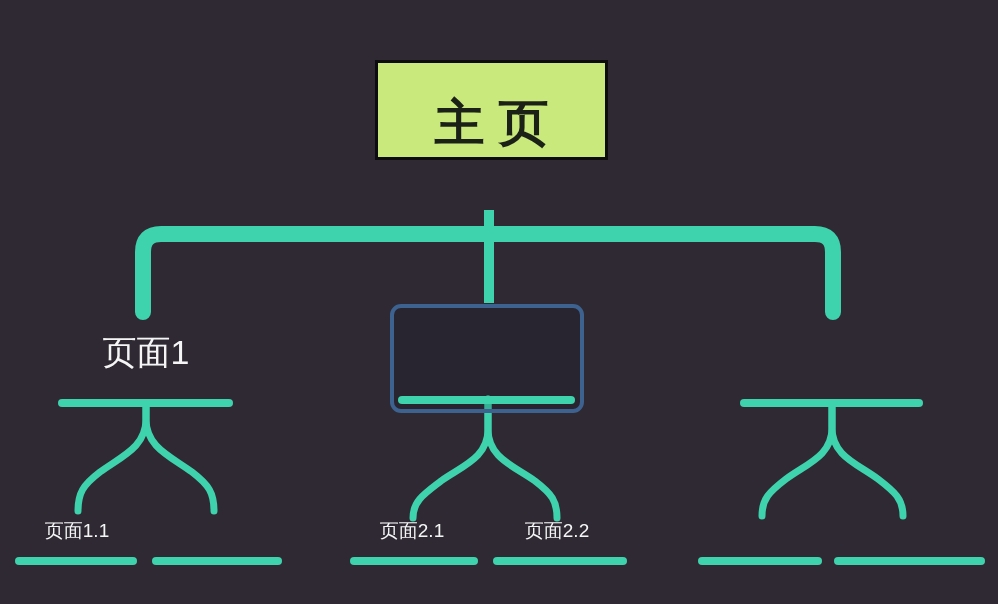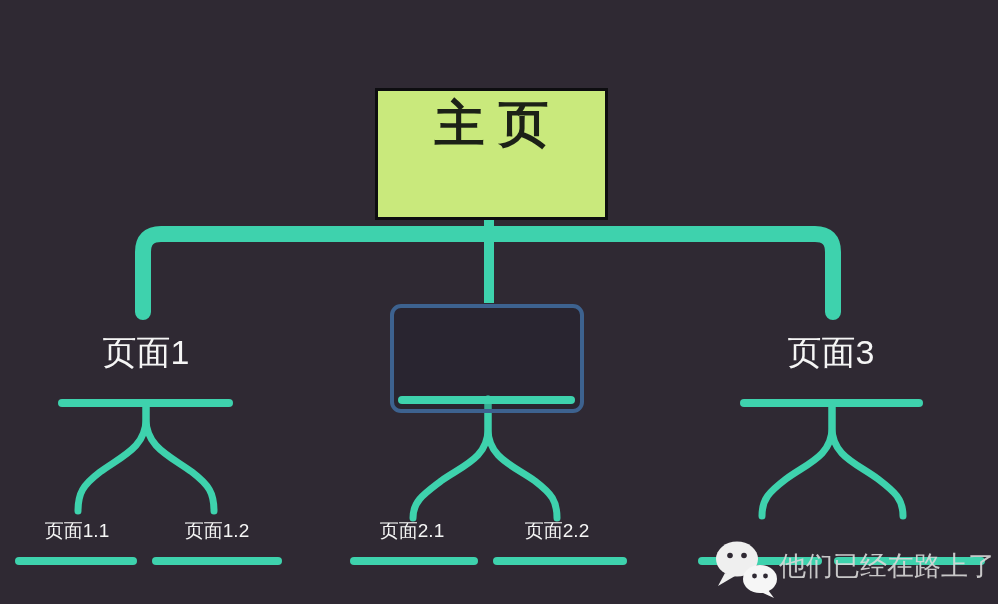--- a/index.html
+++ b/index.html
@@ -34,25 +34,25 @@
   .lvl2{font-size:19px;line-height:30px;top:516px;}
 
   .underline{
     position:absolute;
     height:8px;border-radius:4px;
     background:var(--connector-teal);
   }
 
   #root-box{
     position:absolute;
-    left:375px;top:88px;width:233px;height:132px;
+    left:375px;top:60px;width:233px;height:100px;
     box-sizing:border-box;
     background:var(--root-box-fill);
     border:3px solid #0d0d10;
-    display:flex;align-items:flex-start;justify-content:center;
+    display:flex;align-items:flex-end;justify-content:center;
   }
   #root-box .root-label{
     font-size:50px;font-weight:bold;
     letter-spacing:14px;text-indent:14px;
     color:var(--root-text);
   }
 
   #page2-box{
     position:absolute;
     left:390px;top:304px;width:194px;height:109px;
@@ -90,45 +90,30 @@
     <path stroke-width="7" stroke-linecap="round" d="M832 403 L832 428 C832 456 858 464 878 479 C895 492 903 499 903 516"></path>
   </svg>
 
   <div id="root-box">
     <span class="root-label">主页</span>
   </div>
 
   <div id="page2-box"></div>
 
   <div class="node-label lvl1" style="left:146px;">页面1</div>
-  <div class="node-label lvl1" style="left:831px;">页面3</div>
 
   <div class="underline" style="left:58px;top:399px;width:175px;"></div>
   <div class="underline" style="left:398px;top:396px;width:177px;"></div>
   <div class="underline" style="left:740px;top:399px;width:183px;"></div>
 
   <div class="node-label lvl2" style="left:77px;">页面1.1</div>
-  <div class="node-label lvl2" style="left:217px;">页面1.2</div>
   <div class="node-label lvl2" style="left:412px;">页面2.1</div>
   <div class="node-label lvl2" style="left:557px;">页面2.2</div>
 
   <div class="underline" style="left:15px;top:557px;width:122px;"></div>
   <div class="underline" style="left:152px;top:557px;width:130px;"></div>
   <div class="underline" style="left:350px;top:557px;width:128px;"></div>
   <div class="underline" style="left:493px;top:557px;width:134px;"></div>
   <div class="underline" style="left:698px;top:557px;width:124px;"></div>
   <div class="underline" style="left:834px;top:557px;width:151px;"></div>
 
-  <div id="watermark">
-    <svg id="wechat-icon" width="72" height="62" viewBox="0 0 72 62">
-      <ellipse cx="29" cy="22" rx="21" ry="17.5" fill="#efefef"></ellipse>
-      <path d="M17 36 L10 49 L27 39 Z" fill="#efefef"></path>
-      <circle cx="22" cy="18.5" r="2.8" fill="#2f2933"></circle>
-      <circle cx="36" cy="18.5" r="2.8" fill="#2f2933"></circle>
-      <ellipse cx="52" cy="42" rx="17" ry="14" fill="#f6f6f6"></ellipse>
-      <path d="M60 53 L66 61 L53 55 Z" fill="#f6f6f6"></path>
-      <circle cx="46.5" cy="39" r="2.4" fill="#2f2933"></circle>
-      <circle cx="57.5" cy="39" r="2.4" fill="#2f2933"></circle>
-    </svg>
-    <span class="wm-text">他们已经在路上了</span>
-  </div>
 
 </div>
 
 </body></html>

